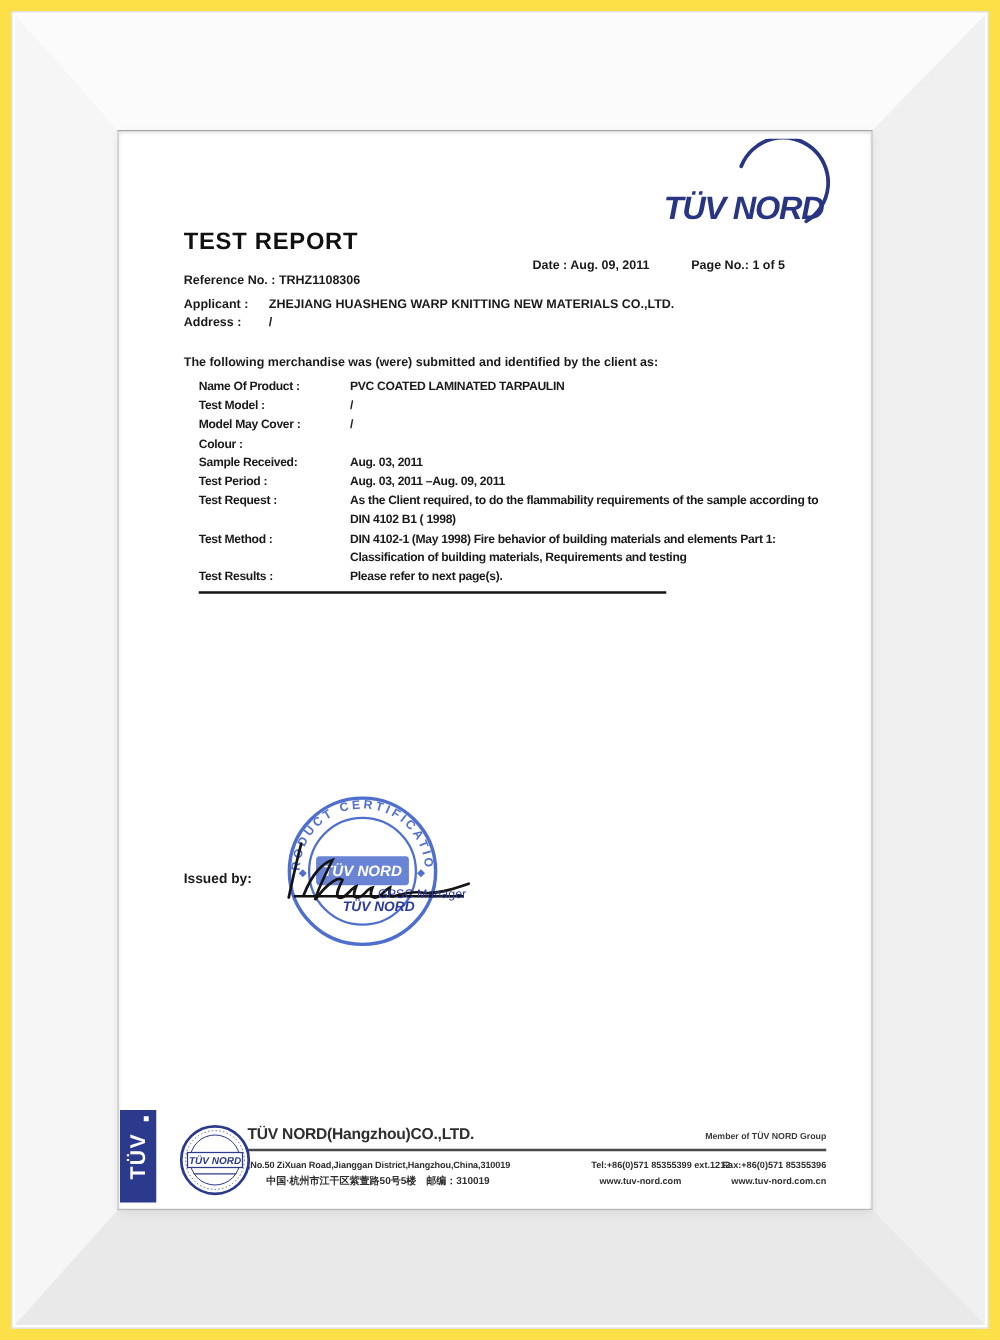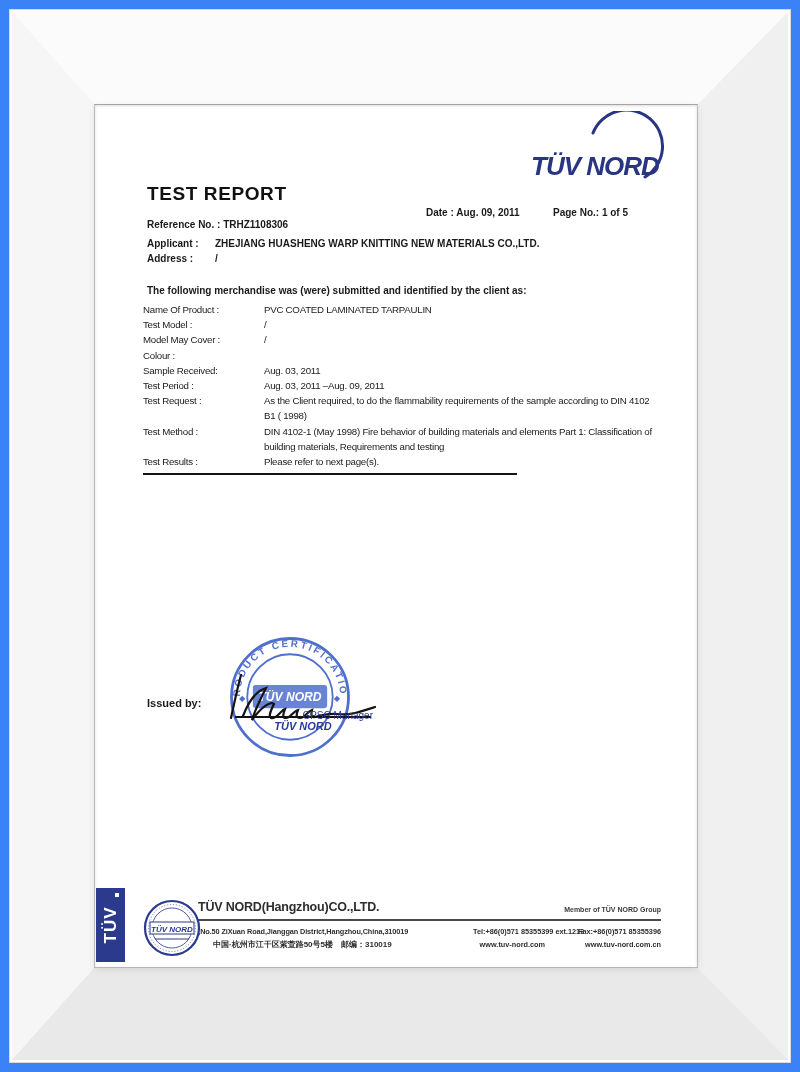--- a/index.html
+++ b/index.html
@@ -1,19 +1,19 @@
 <!DOCTYPE html>
 <html><head>
 <meta charset="utf-8">
 <style>
   html,body{margin:0;padding:0;background:#efefef;}
   *{box-sizing:border-box;}
   body{font-family:"Liberation Sans","DejaVu Sans",sans-serif;}
 
-  .canvas{position:relative;width:800px;height:1072px;background:#3b82f6;overflow:hidden;}
+  .canvas{position:relative;width:800px;height:1072px;background:#fde047;overflow:hidden;}
 
   
   .frame-outer{position:absolute;inset:9px;background:#ffffff;border:1px solid #dadada;}
   .frame-bevel{position:absolute;inset:12px;border-style:solid;
     border-width:93px 91px 93px 83px;
     border-color:#fbfbfb #f0f0f0 #e9e9e9 #f6f6f6;}
   .frame-inner-edge{position:absolute;left:94px;top:104px;width:604px;height:864px;
     border:1px solid #c2c2c2;border-top-color:#a8a8a8;}
 
   
@@ -31,21 +31,21 @@
   .ref-row .date{position:absolute;left:283px;top:0;margin-left:48px;}
   .ref-row .page{position:absolute;left:458px;top:0;text-align:right;}
 
   .applicant-block{position:absolute;left:52px;top:131px;font-size:10px;font-weight:700;line-height:15px;}
   .a-row{display:flex;}
   .a-row .a-label{width:68px;flex:none;}
   .a-row .a-value{max-width:460px;}
 
   .intro{position:absolute;left:52px;top:180px;font-size:10px;font-weight:700;}
 
-  .fields{position:absolute;left:48px;top:197px;width:520px;font-size:9.7px;font-weight:400;line-height:15.2px;letter-spacing:-.25px;}
+  .fields{position:absolute;left:64px;top:197px;width:520px;font-size:9.7px;font-weight:700;line-height:15.2px;letter-spacing:-.25px;}
   .field-row{display:flex;}
   .f-label{width:121px;flex:none;}
   .f-value{width:392px;}
   .rule{margin-top:4px;width:374px;height:2px;background:#151515;}
 
   
   .issued-label{position:absolute;left:52px;top:592px;font-size:11px;font-weight:700;}
   .stamp{position:absolute;left:127px;top:527px;width:136px;height:130px;}
   .signature{position:absolute;left:128px;top:563px;width:158px;height:57px;}
   .sig-line{position:absolute;left:140px;top:611px;width:136px;height:2px;background:#111;}

